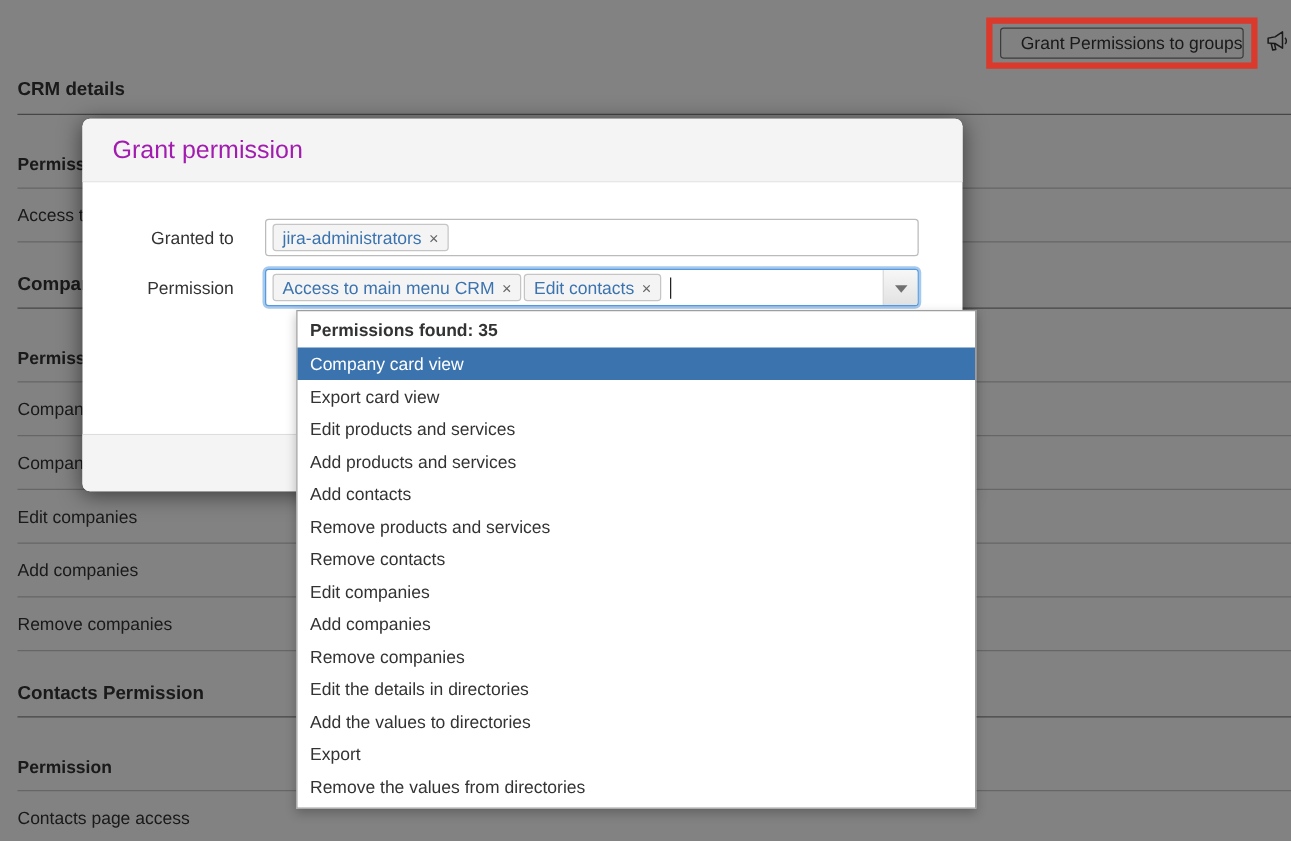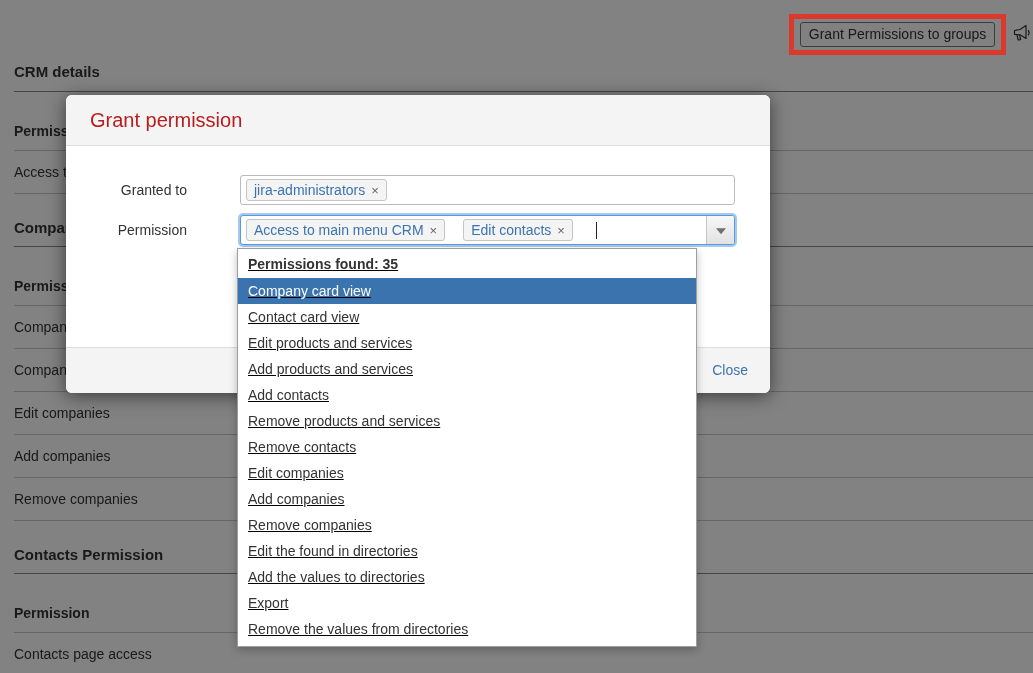--- a/index.html
+++ b/index.html
@@ -10,63 +10,63 @@
 
   
   .page { position: absolute; inset: 0; padding: 63px 0 0 14px; color: #333; z-index: 1; }
   .bg-title { font-size: 15px; font-weight: bold; padding-bottom: 11px; border-bottom: 1px solid #8a8a8a; }
   .bg-heading { font-size: 15px; font-weight: bold; margin-top: 25px; padding-bottom: 10px; border-bottom: 1px solid #8a8a8a; }
   .bg-header { font-size: 14px; font-weight: bold; margin-top: 31px; padding-bottom: 11px; border-bottom: 1px solid #c8c8c8; }
   .bg-row { font-size: 14px; padding: 13px 0; border-bottom: 1px solid #c8c8c8; }
 
   .top-button { position: absolute; left: 800px; top: 22px; width: 195px; height: 25px;
     background: #fdfdfd; border: 1px solid #777; border-radius: 3px; font-size: 14px; color: #333;
-    text-align: center; line-height: 23px; cursor: pointer; }
+    text-align: right; line-height: 23px; cursor: pointer; }
   .announce { position: absolute; left: 1012px; top: 24px; width: 20px; height: 18px; }
 
   
   .overlay { position: absolute; inset: 0; background: rgba(0,0,0,0.49); z-index: 5; }
 
   
   .red-box { position: absolute; left: 789px; top: 14px; width: 217px; height: 41px;
     border: 5px solid #da392b; z-index: 40; pointer-events: none; }
 
   
   .modal { position: absolute; left: 66px; top: 95px; width: 704px; z-index: 10;
     background: #fff; border-radius: 6px; box-shadow: 0 3px 18px rgba(0,0,0,0.55); }
   .modal-header { height: 51px; background: #f4f4f4; border-bottom: 1px solid #ddd;
     border-radius: 6px 6px 0 0; padding: 13px 24px; }
-  .modal-title { font-size: 20px; color: #b91c1c; line-height: 25px; }
+  .modal-title { font-size: 20px; color: #a21caf; line-height: 25px; }
   .modal-body { height: 201px; padding-top: 29px; }
-  .form-row { display: flex; align-items: flex-start; margin-bottom: 10px; gap: 28px; }
+  .form-row { display: flex; align-items: flex-start; margin-bottom: 10px; }
   .form-label { width: 146px; padding-right: 25px; text-align: right; font-size: 14px; color: #333; padding-top: 7px; }
   .form-field { position: relative; flex: 1; margin-right: 35px; min-height: 30px;
     border: 1px solid #bbb; border-radius: 3px; background: #fff; padding: 2px 4px; }
   .form-field.focused { border-color: #569be0; box-shadow: 0 0 0 2px #a7c9ec; }
   .form-field.has-picker { padding-right: 32px; }
-  .tag { display: inline-flex; align-items: center; margin: 1px 17px 1px 1px; height: 22px;
+  .tag { display: inline-flex; align-items: center; margin: 1px 1px 1px 1px; height: 22px;
     background: #f4f4f4; border: 1px solid #c5c5c5; border-radius: 3px; padding: 0 7px;
     font-size: 14px; color: #3b73af; white-space: nowrap; justify-content: space-between; }
   .tag .tag-remove { margin-left: 6px; color: #666; font-size: 13px; cursor: pointer; }
   .caret-cursor { display: inline-block; width: 1px; height: 17px; background: #222;
     vertical-align: middle; margin-left: 6px; }
   .picker-btn { position: absolute; top: 0; right: 0; bottom: 0; width: 28px;
     background: linear-gradient(#f7f7f7, #e2e2e2); border-left: 1px solid #c5c5c5;
     border-radius: 0 2px 2px 0; cursor: pointer; }
   .picker-btn .tri { position: absolute; left: 50%; top: 50%; transform: translate(-50%,-30%);
     width: 0; height: 0; border-left: 5px solid transparent; border-right: 5px solid transparent;
     border-top: 6px solid #707070; }
   .modal-footer { height: 46px; background: #f4f4f4; border-top: 1px solid #ddd;
     border-radius: 0 0 6px 6px; text-align: right; padding: 13px 22px; }
   .close-link { font-size: 14px; color: #3b73af; text-decoration: none; cursor: pointer; }
 
   
-  .dropdown { position: absolute; left: 237px; top: 248px; width: 460px; z-index: 20;
+  .dropdown { position: absolute; left: 237px; top: 248px; width: 544px; z-index: 20;
     background: #fff; border: 1px solid #9e9e9e; box-shadow: 0 3px 8px rgba(0,0,0,0.25);
-    padding-bottom: 4px; text-decoration: underline; }
+    padding-bottom: 4px; }
   .dd-header { font-size: 14px; font-weight: bold; color: #333; padding: 7px 10px 6px; }
   .dd-item { font-size: 14px; color: #333; line-height: 26px; padding: 0 10px; cursor: pointer; white-space: nowrap; }
   .dd-item.selected { background: #3b73af; color: #fff; }
 </style>
 </head>
 <body>
 
 <div class="stage">
 
   <div class="page">
@@ -131,29 +131,29 @@
     </div>
     <div class="modal-footer">
       <a class="close-link">Close</a>
     </div>
   </div>
 
   <div class="dropdown">
     <div class="dd-header">Permissions found: 35</div>
     <div id="dd-items">
         <div class="dd-item selected">Company card view</div>
-        <div class="dd-item">Contact card view</div>
+        <div class="dd-item">Export card view</div>
         <div class="dd-item">Edit products and services</div>
         <div class="dd-item">Add products and services</div>
         <div class="dd-item">Add contacts</div>
         <div class="dd-item">Remove products and services</div>
         <div class="dd-item">Remove contacts</div>
         <div class="dd-item">Edit companies</div>
         <div class="dd-item">Add companies</div>
         <div class="dd-item">Remove companies</div>
-        <div class="dd-item">Edit the found in directories</div>
+        <div class="dd-item">Edit the details in directories</div>
         <div class="dd-item">Add the values to directories</div>
         <div class="dd-item">Export</div>
         <div class="dd-item">Remove the values from directories</div>
       </div>
   </div>
 
 </div>
 
 </body></html>

